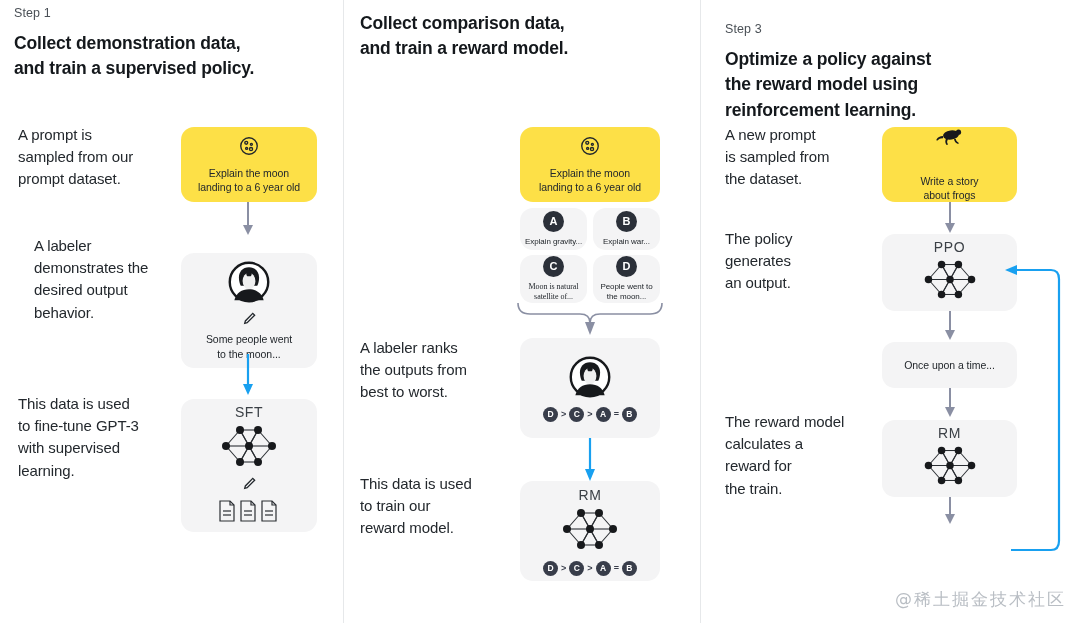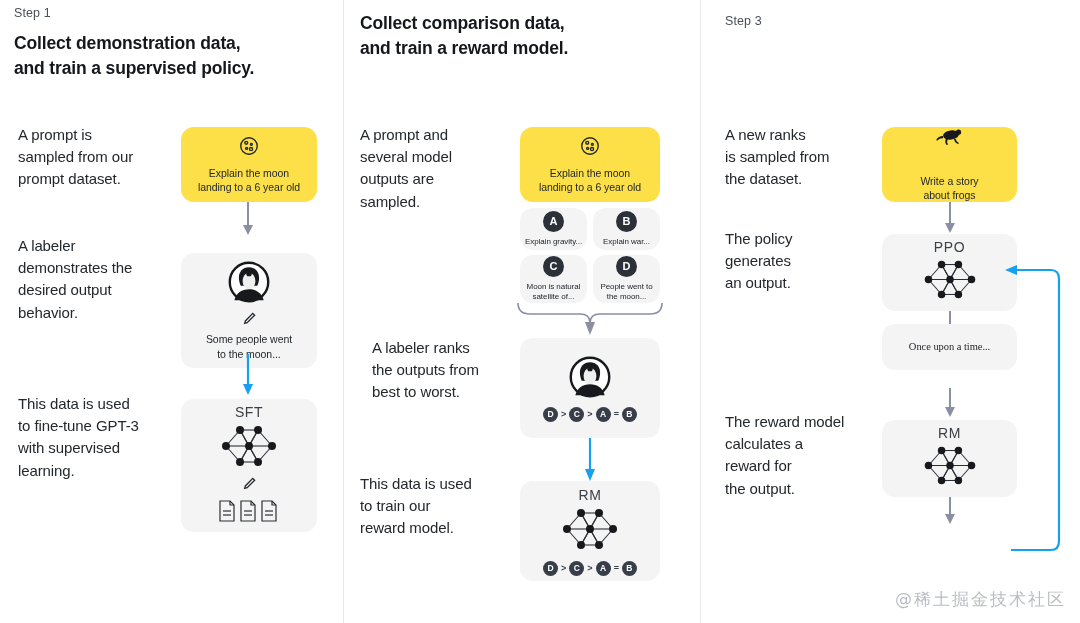--- a/index.html
+++ b/index.html
@@ -8,21 +8,21 @@
     background:#ffffff;
     font-family:"Liberation Sans", sans-serif;
     color:#1c2024;
     overflow:hidden;
     position:relative;
   }
   .board{position:absolute;inset:0;display:flex;}
   .col{position:relative;height:623px;box-sizing:border-box;}
   .col1{width:343px;padding:0 0 0 14px;}
   .col2{width:357px;padding:0 0 0 16px;border-left:1px solid #e6e8ea;}
-  .col3{width:380px;padding:8px 0 0 24px;border-left:1px solid #e6e8ea;}
+  .col3{width:380px;padding:16px 0 0 24px;border-left:1px solid #e6e8ea;}
 
   .step-label{font-size:12.5px;color:#4a5056;letter-spacing:.1px;margin-top:6px;}
   .step-title{
     font-size:17.5px;font-weight:bold;line-height:1.45;color:#14181c;
     margin-top:11px;letter-spacing:-.15px;
   }
   .caption{
     position:absolute;font-size:15px;line-height:1.48;color:#23282d;
     letter-spacing:-.1px;width:175px;
   }
@@ -69,21 +69,21 @@
 <div class="board">
 
   <div class="col col1">
     <div class="step-label">Step 1</div>
     <div class="step-title" style="white-space:pre-line;width:300px;">Collect demonstration data,
 and train a supervised policy.</div>
 
     <div class="caption" style="left:18px;top:124px;white-space:pre-line;">A prompt is
 sampled from our
 prompt dataset.</div>
-    <div class="caption" style="left:18px;top:235px;white-space:pre-line;">A labeler
+    <div class="caption" style="left:34px;top:235px;white-space:pre-line;">A labeler
 demonstrates the
 desired output
 behavior.</div>
     <div class="caption" style="left:18px;top:393px;white-space:pre-line;">This data is used
 to fine-tune GPT-3
 with supervised
 learning.</div>
 
     <div class="card blue" style="left:181px;top:127px;width:136px;height:75px;">
       <span style="margin-bottom:5px;">
@@ -190,25 +190,21 @@
             </g>
         </svg>
       </span>
     </div>
   </div>
 
   <div class="col col2">
     <div class="step-title" style="white-space:pre-line;width:320px;">Collect comparison data,
 and train a reward model.</div>
 
-    <div class="caption" style="left:16px;top:124px;white-space:pre-line;">A prompt and
-several model
-outputs are
-sampled.</div>
-    <div class="caption" style="left:28px;top:337px;white-space:pre-line;">A labeler ranks
+    <div class="caption" style="left:16px;top:337px;white-space:pre-line;">A labeler ranks
 the outputs from
 best to worst.</div>
     <div class="caption" style="left:16px;top:473px;white-space:pre-line;">This data is used
 to train our
 reward model.</div>
 
     <div class="card blue" style="left:176px;top:127px;width:140px;height:75px;">
       <span style="margin-bottom:5px;">
         <svg width="22" height="22" viewBox="0 0 24 24" fill="none" stroke="#22272c" stroke-width="1.5">
           <circle cx="12" cy="12" r="9"></circle>
@@ -225,21 +221,21 @@
     <div class="card" style="left:176px;top:208px;width:67px;height:42px;">
       <div class="badge">A</div>
       <div class="card-text tiny" style="white-space:pre-line;">Explain gravity...</div>
     </div>
     <div class="card" style="left:249px;top:208px;width:67px;height:42px;">
       <div class="badge">B</div>
       <div class="card-text tiny" style="white-space:pre-line;">Explain war...</div>
     </div>
     <div class="card" style="left:176px;top:255px;width:67px;height:48px;">
       <div class="badge">C</div>
-      <div class="card-text tiny" style="white-space:pre-line;">Moon is natural
+      <div class="card-text tiny" style="white-space:pre-line;font-family:Liberation Serif, serif;">Moon is natural
 satellite of...</div>
     </div>
     <div class="card" style="left:249px;top:255px;width:67px;height:48px;">
       <div class="badge">D</div>
       <div class="card-text tiny" style="white-space:pre-line;">People went to
 the moon...</div>
     </div>
 
     <div class="arrow" style="left:170px;top:301px;">
       <svg width="156" height="36" fill="none">
@@ -314,31 +310,34 @@
         <span class="op">&gt;</span>
         <span class="pill">A</span>
         <span class="op">=</span>
         <span class="pill">B</span>
       </div>
     </div>
   </div>
 
   <div class="col col3">
     <div class="step-label">Step 3</div>
-
-    <div class="caption" style="left:24px;top:124px;white-space:pre-line;">A new ranks
+    <div class="step-title" style="white-space:pre-line;width:330px;">Optimize a policy against
+the reward model using
+reinforcement learning.</div>
+
+    <div class="caption" style="left:24px;top:124px;white-space:pre-line;">A new prompt
 is sampled from
 the dataset.</div>
     <div class="caption" style="left:24px;top:228px;white-space:pre-line;">The policy
 generates
 an output.</div>
     <div class="caption" style="left:24px;top:411px;white-space:pre-line;">The reward model
 calculates a
 reward for
-the output.</div>
+the train.</div>
 
     <div class="card blue" style="left:181px;top:127px;width:135px;height:75px;">
       <span style="margin-bottom:4px;">
         <svg width="32" height="20" viewBox="0 0 32 20" fill="#17191c">
           <ellipse cx="17" cy="8" rx="8" ry="4.6" transform="rotate(-8 17 8)"></ellipse>
           <circle cx="24.5" cy="5.2" r="2.6"></circle>
           <path d="M9 9c-3 0-5.5 1.6-6.5 3.4-.5.9.6 1.6 1.3.9C5 12 6.6 11.2 9 11.4z"></path>
           <path d="M12 11.5c-1 2.4-1 4.5 .4 6.2.6.8 1.8 0 1.3-.9-.9-1.5-.8-3 .4-4.4z"></path>
           <path d="M20 11.8c.3 2.5 1.6 4.2 3.6 5 1 .4 1.6-.9.7-1.4-1.5-.8-2.3-1.9-2.5-3.5z"></path>
         </svg>
@@ -387,21 +386,21 @@
       </span>
     </div>
 
     <div class="arrow" style="left:241px;top:311px;">
       <svg width="16" height="30">
           <line x1="8" y1="0" x2="8" y2="20" stroke="#8a8fa3" stroke-width="2"></line>
           <polygon points="8,29 3,19 13,19" fill="#8a8fa3"></polygon>
         </svg>
     </div>
 
-    <div class="card" style="left:181px;top:324px;width:135px;height:46px;font-family:Liberation Serif, serif;">
+    <div class="card" style="left:181px;top:342px;width:135px;height:46px;">
       <div class="card-text">Once upon a time...</div>
     </div>
 
     <div class="arrow" style="left:241px;top:388px;">
       <svg width="16" height="30">
           <line x1="8" y1="0" x2="8" y2="20" stroke="#8a8fa3" stroke-width="2"></line>
           <polygon points="8,29 3,19 13,19" fill="#8a8fa3"></polygon>
         </svg>
     </div>
 

